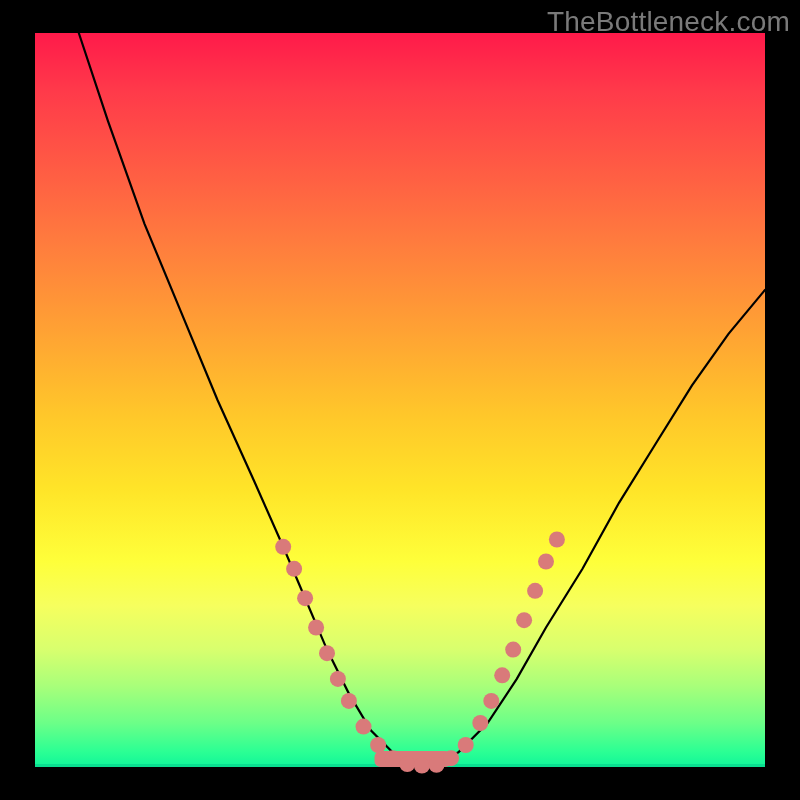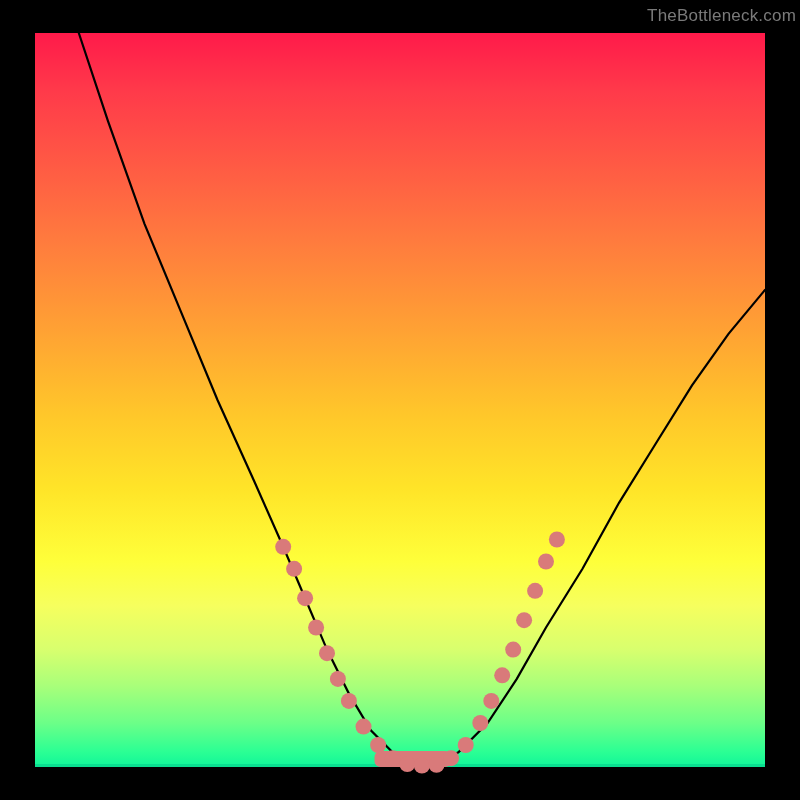--- a/index.html
+++ b/index.html
@@ -48,23 +48,23 @@
     position: absolute;
     left: 0;
     bottom: 0;
     width: 100%;
     height: 3px;
     background: #0adf90;
   }
   .watermark {
     position: absolute;
     top: 6px;
-    right: 4px;
+    right: 10px;
     color: #7a7a7a;
-    font-size: 17px;
+    font-size: 28px;
     letter-spacing: 0.2px;
     user-select: none;
     margin-left: 36px;
   }
   svg.curve {
     position: absolute;
     left: 0;
     top: 0;
     width: 730px;
     height: 734px;

